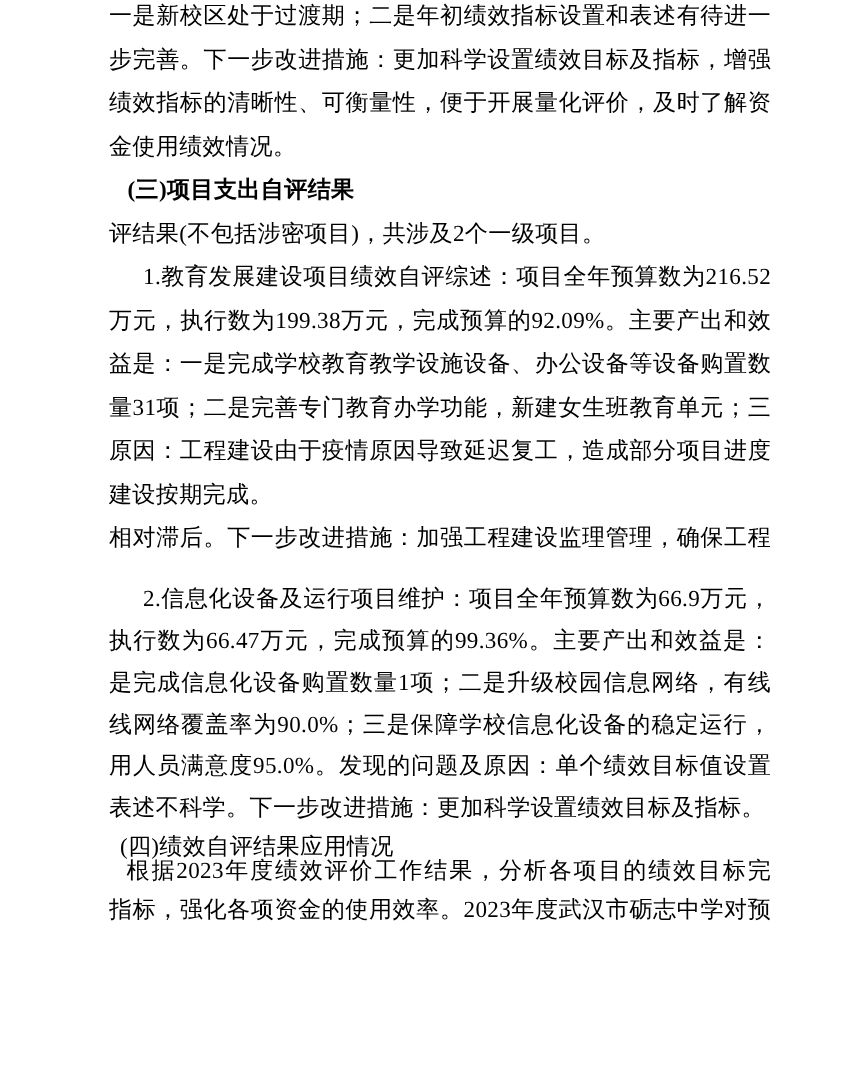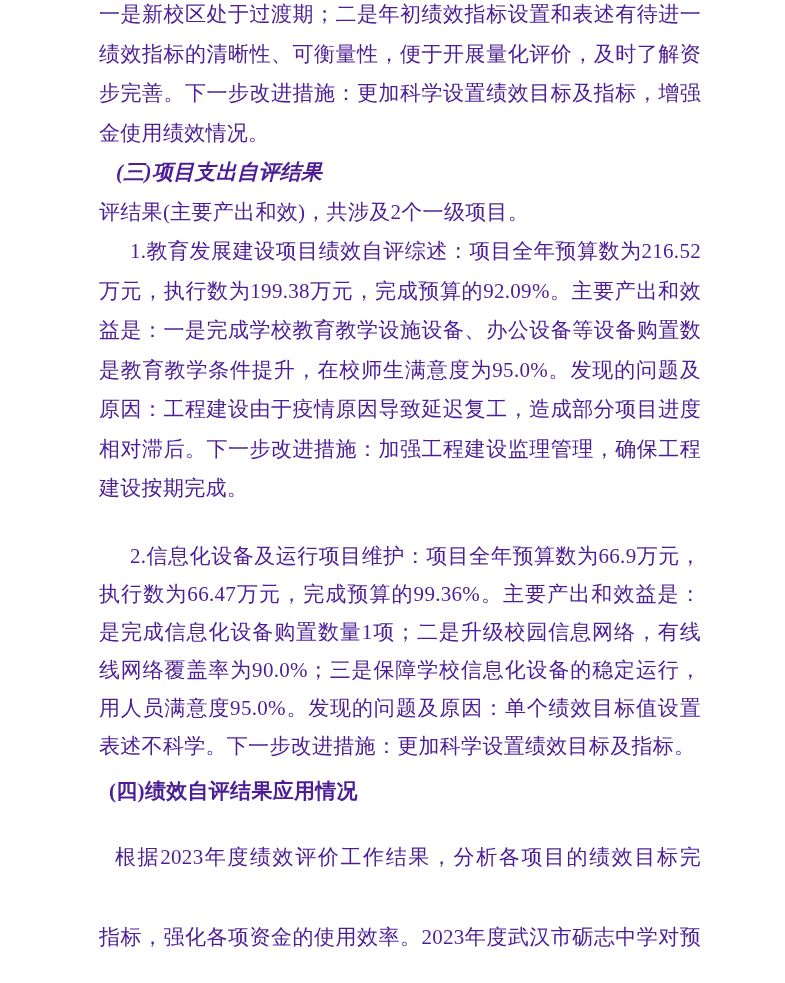--- a/index.html
+++ b/index.html
@@ -6,21 +6,21 @@
   body {
     width:785px; height:983px;
     background:#ffffff;
     overflow:hidden;
   }
   .page {
     position:relative;
     width:785px; height:983px;
     background:#ffffff;
     font-family:"Liberation Serif","DejaVu Serif",serif;
-    color:#4c1d95;
+    color:#000000;
   }
   .doc {
     position:absolute;
     left:99px; top:-5px;
     width:602px;
     font-size:21px;
     letter-spacing:0.3px;
   }
   .ln {
     height:39.5px;
@@ -29,63 +29,62 @@
     text-align-last:justify;
     overflow:hidden;
   }
   .end { text-align-last:left; }
   .ind  { padding-left:31px; }
   .ind1 { padding-left:16px; }
   .h3 {
     font-weight:bold;
     text-align-last:left;
     padding-left:17px;
-    font-style:italic;
   }
   .h4 {
-    font-weight:bold;
+    font-weight:normal;
     text-align-last:left;
     padding-left:10px;
     height:24px; line-height:24px;
-    margin-top:14px;
+    margin-top:4px;
   }
-  .p-gap { margin-top:28px; }
+  .p-gap { margin-top:16px; }
   .sec-b .ln { height:38px; line-height:38px; }
   .sec-c { margin-top:-8px; }
-  .sec-c .ln { height:36.5px; line-height:36.5px;margin-top:44px; }
+  .sec-c .ln { height:36.5px; line-height:36.5px; }
 </style>
 </head>
 <body>
 
 <div class="page">
   <div class="doc">
 
     <div class="para sec-a">
       <div class="ln">一是新校区处于过渡期；二是年初绩效指标设置和表述有待进一</div>
+      <div class="ln">步完善。下一步改进措施：更加科学设置绩效目标及指标，增强</div>
       <div class="ln">绩效指标的清晰性、可衡量性，便于开展量化评价，及时了解资</div>
-      <div class="ln">步完善。下一步改进措施：更加科学设置绩效目标及指标，增强</div>
       <div class="ln end">金使用绩效情况。</div>
     </div>
 
     <div class="para sec-a">
       <div class="ln h3">(三)项目支出自评结果</div>
     </div>
 
     <div class="para sec-a">
-      <div class="ln end">评结果(主要产出和效)，共涉及2个一级项目。</div>
+      <div class="ln end">评结果(不包括涉密项目)，共涉及2个一级项目。</div>
     </div>
 
     <div class="para sec-a">
       <div class="ln ind">1.教育发展建设项目绩效自评综述：项目全年预算数为216.52</div>
       <div class="ln">万元，执行数为199.38万元，完成预算的92.09%。主要产出和效</div>
       <div class="ln">益是：一是完成学校教育教学设施设备、办公设备等设备购置数</div>
-      <div class="ln">是教育教学条件提升，在校师生满意度为95.0%。发现的问题及</div>
+      <div class="ln">量31项；二是完善专门教育办学功能，新建女生班教育单元；三</div>
       <div class="ln">原因：工程建设由于疫情原因导致延迟复工，造成部分项目进度</div>
+      <div class="ln end">建设按期完成。</div>
       <div class="ln">相对滞后。下一步改进措施：加强工程建设监理管理，确保工程</div>
-      <div class="ln end">建设按期完成。</div>
     </div>
 
     <div class="para sec-b p-gap">
       <div class="ln ind">2.信息化设备及运行项目维护：项目全年预算数为66.9万元，</div>
       <div class="ln">执行数为66.47万元，完成预算的99.36%。主要产出和效益是：一</div>
       <div class="ln">是完成信息化设备购置数量1项；二是升级校园信息网络，有线无</div>
       <div class="ln">线网络覆盖率为90.0%；三是保障学校信息化设备的稳定运行，使</div>
       <div class="ln">用人员满意度95.0%。发现的问题及原因：单个绩效目标值设置和</div>
       <div class="ln end">表述不科学。下一步改进措施：更加科学设置绩效目标及指标。</div>
     </div>

